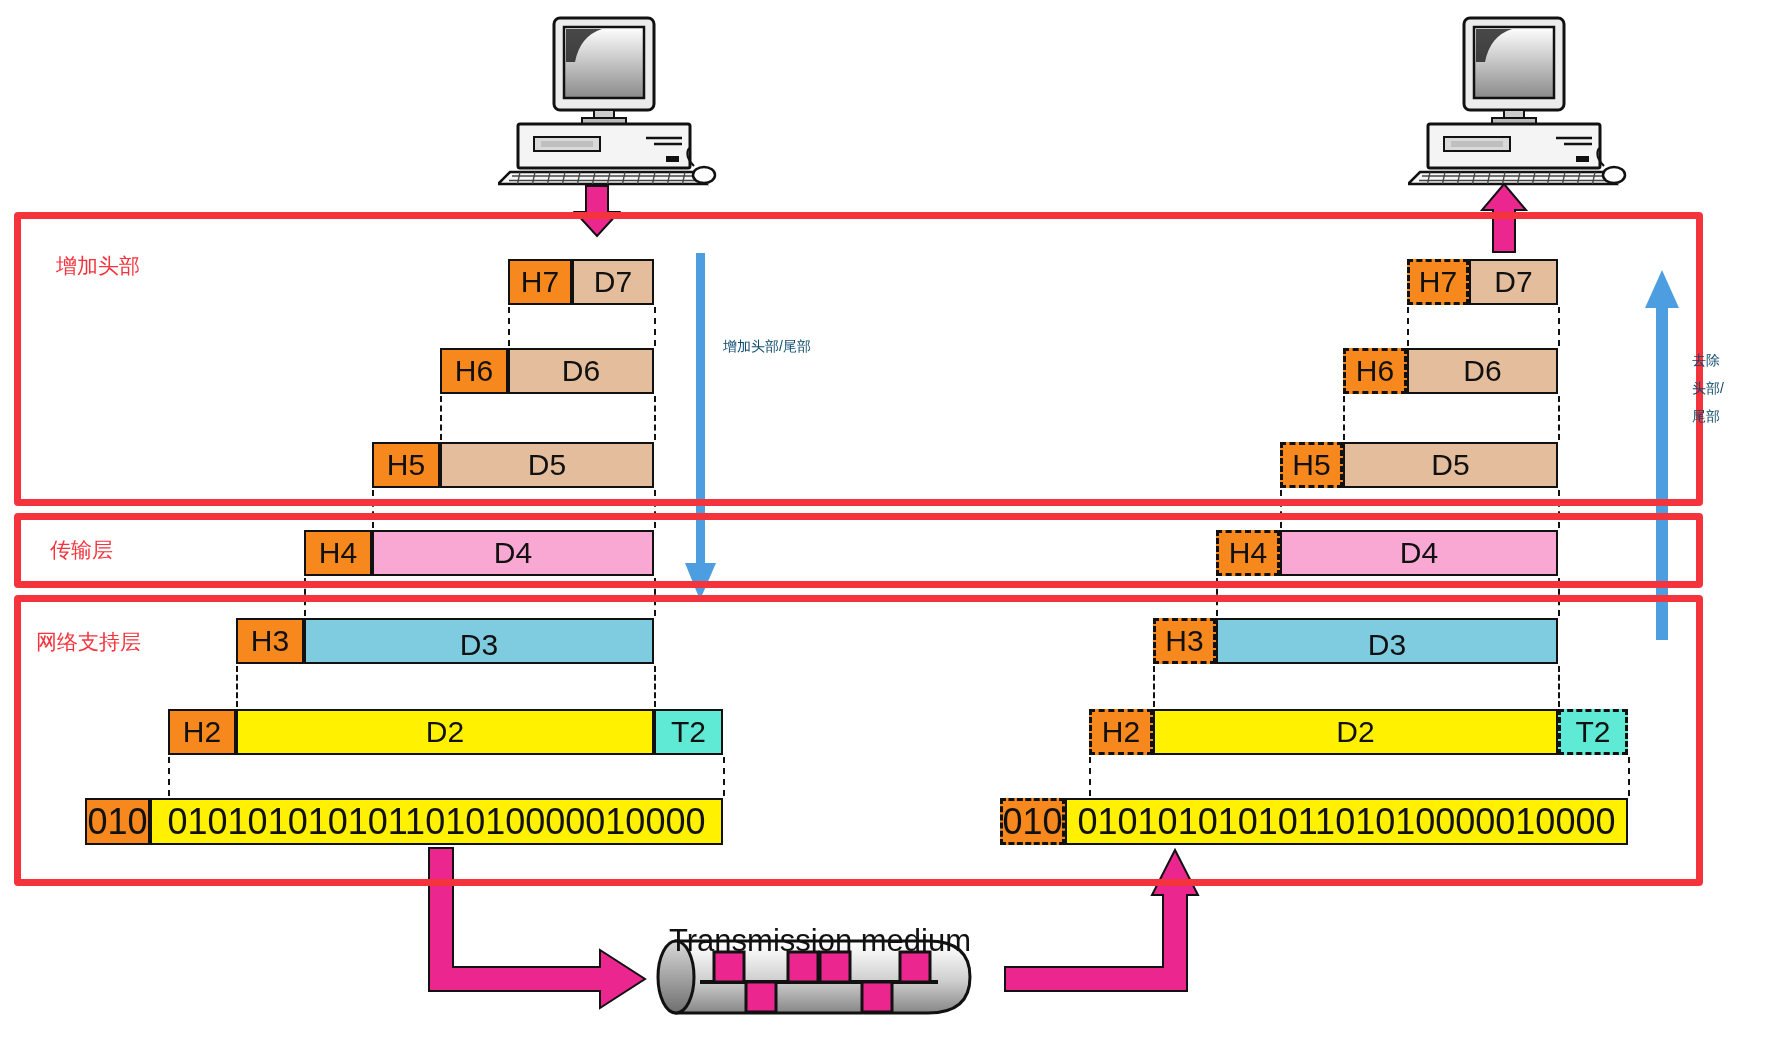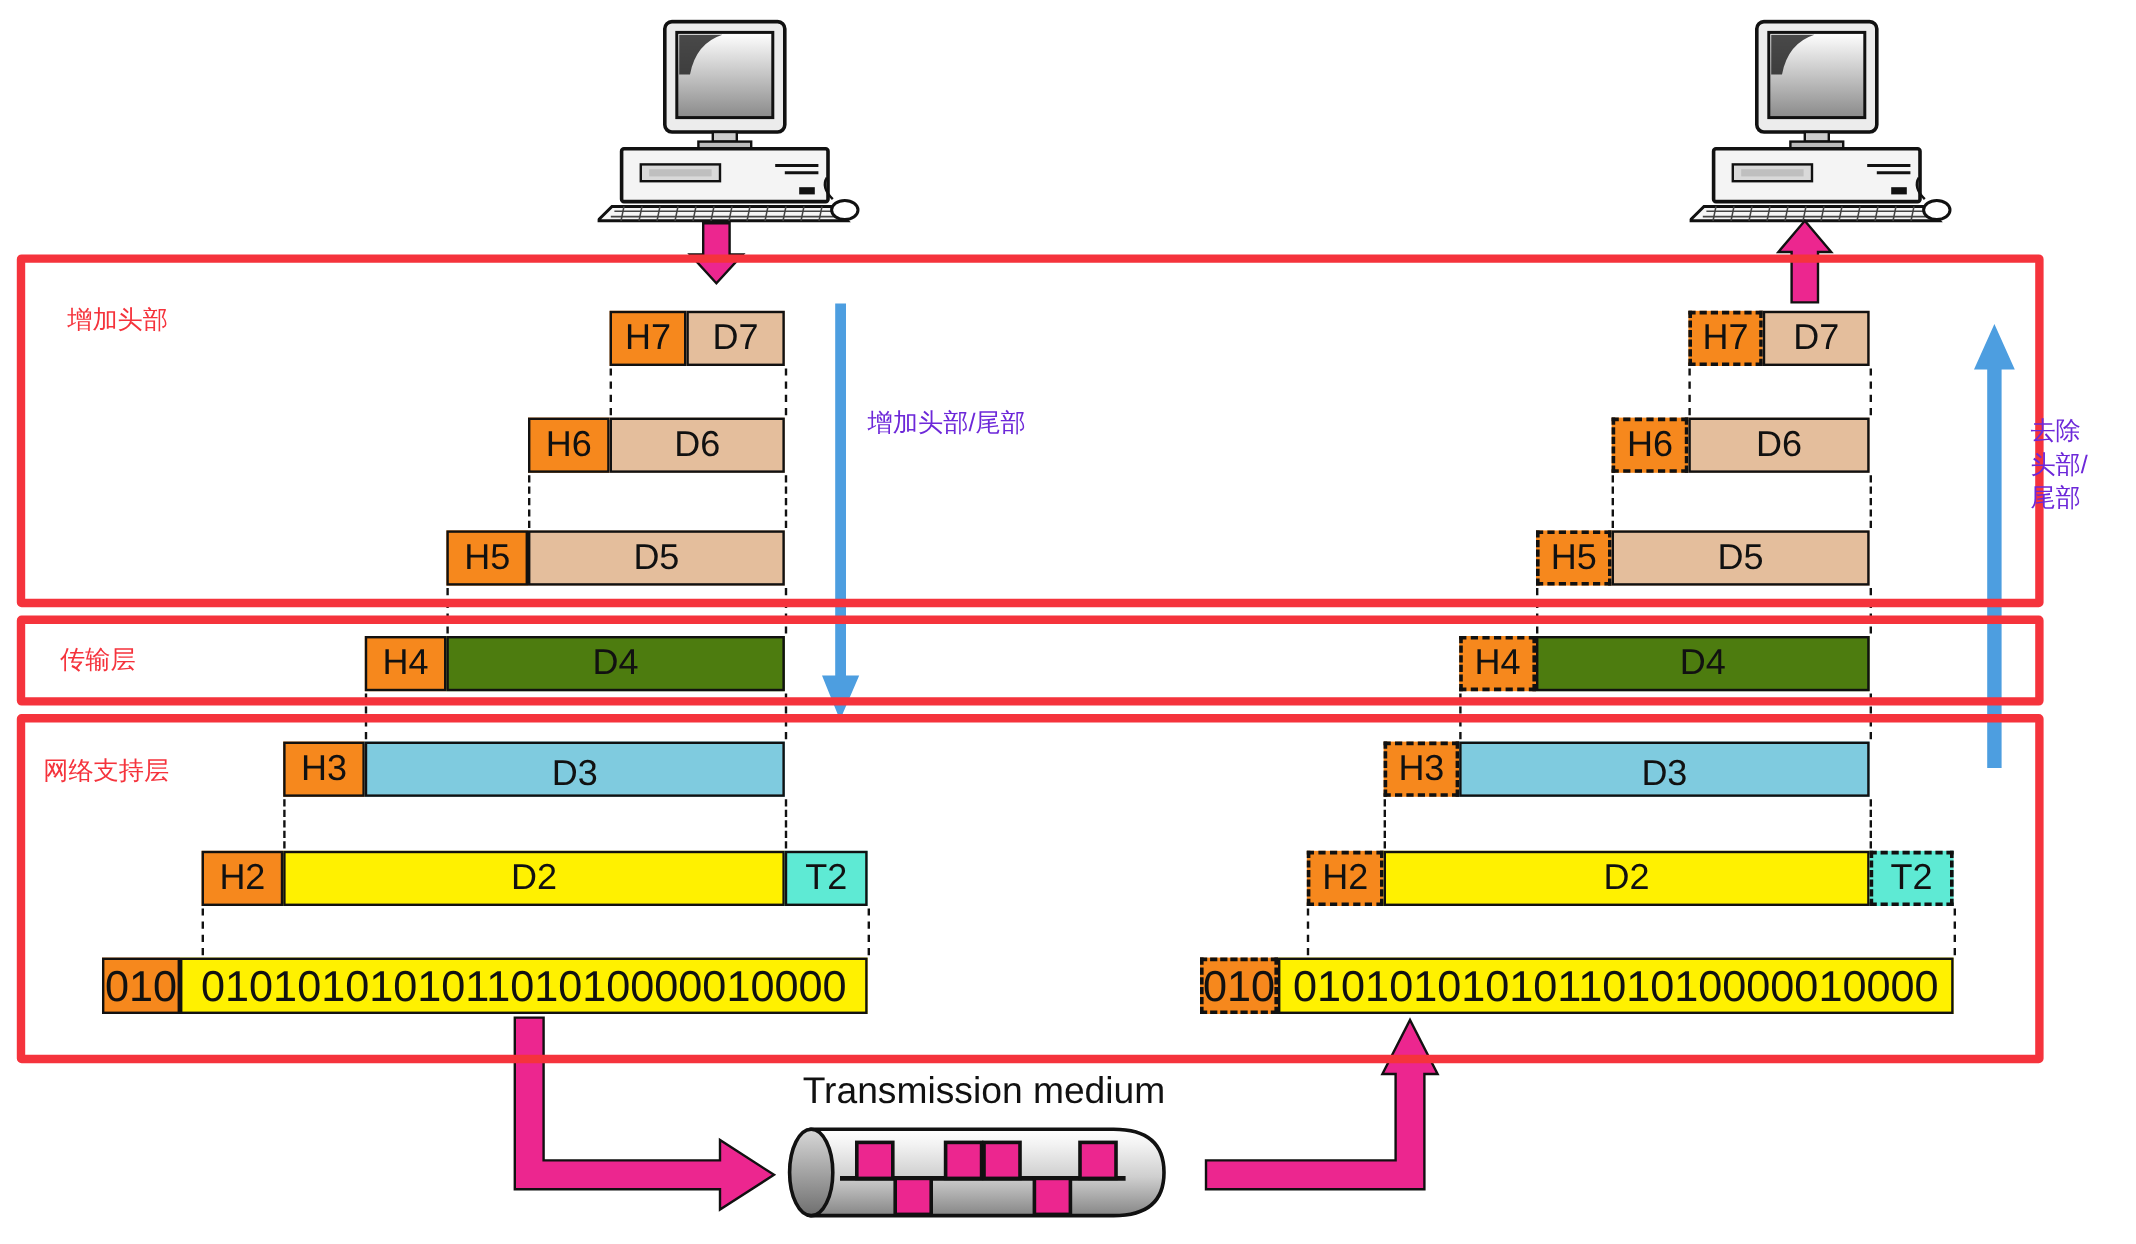--- a/index.html
+++ b/index.html
@@ -4,32 +4,32 @@
 <style>
   html,body{margin:0;padding:0;}
   body{width:1780px;height:1037px;position:relative;background:#ffffff;overflow:hidden;
        font-family:"Liberation Sans", sans-serif;}
   #gfx{position:absolute;left:0;top:0;z-index:1;}
   .box{position:absolute;z-index:2;box-sizing:border-box;border:2.5px solid #111;
        display:flex;align-items:center;justify-content:center;
        font-size:30px;color:#111;letter-spacing:0;}
   .orange{background:#F6881D;align-items:center;}
   .tan{background:#E4BE9C;}
-  .green{background:#4d7c0f;}
+  .green{background:#f9a8d4;}
   .cyan{background:#7FCBDF;align-items:flex-end;}
   .yellow{background:#FFF100;}
   .gray{background:#5eead4;}
   .dashed{border:3px dashed #111;}
   .bits{font-size:36px;letter-spacing:0px;white-space:nowrap;}
   .tick{position:absolute;z-index:2;width:0;border-left:2.5px dashed #111;}
   .band{position:absolute;z-index:3;box-sizing:border-box;border:7px solid #F5333C;border-radius:4px;}
   .lbl{position:absolute;z-index:4;white-space:nowrap;}
   .red-lbl{color:#F5333C;font-size:21px;}
-  .blue-lbl{color:#6d28d9;font-size:21px;}
-  .medium-lbl{color:#111;font-size:31px;z-index:2;text-align:center;}
+  .blue-lbl{color:#0c4a6e;font-size:14px;}
+  .medium-lbl{color:#111;font-size:31px;z-index:2;text-align:center;margin-top:32px;}
 </style>
 </head>
 <body>
 
 <svg id="gfx" width="1780" height="1037" viewBox="0 0 1780 1037">
   <defs>
     <linearGradient id="scr" x1="0" y1="0" x2="0" y2="1">
       <stop offset="0" stop-color="#ffffff"></stop>
         <stop offset="1" stop-color="#8a8a8a"></stop>
     </linearGradient>

